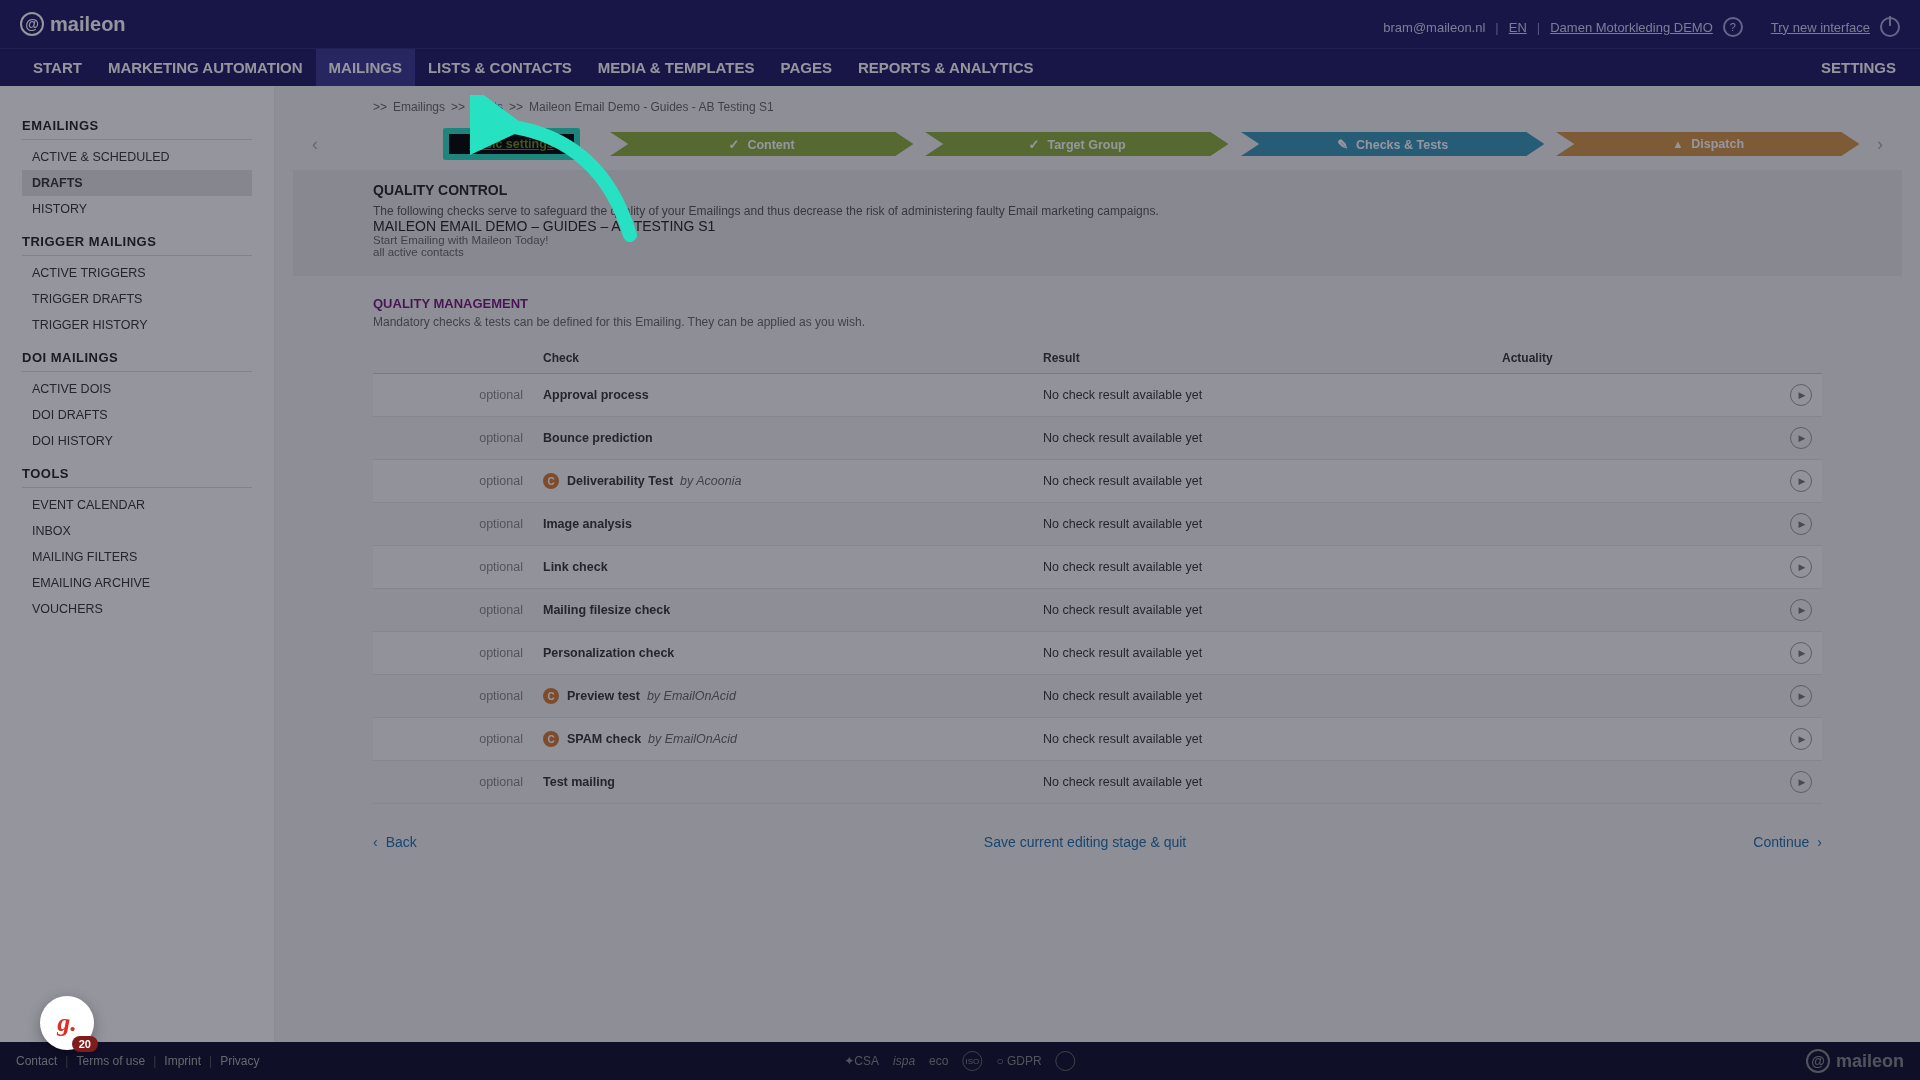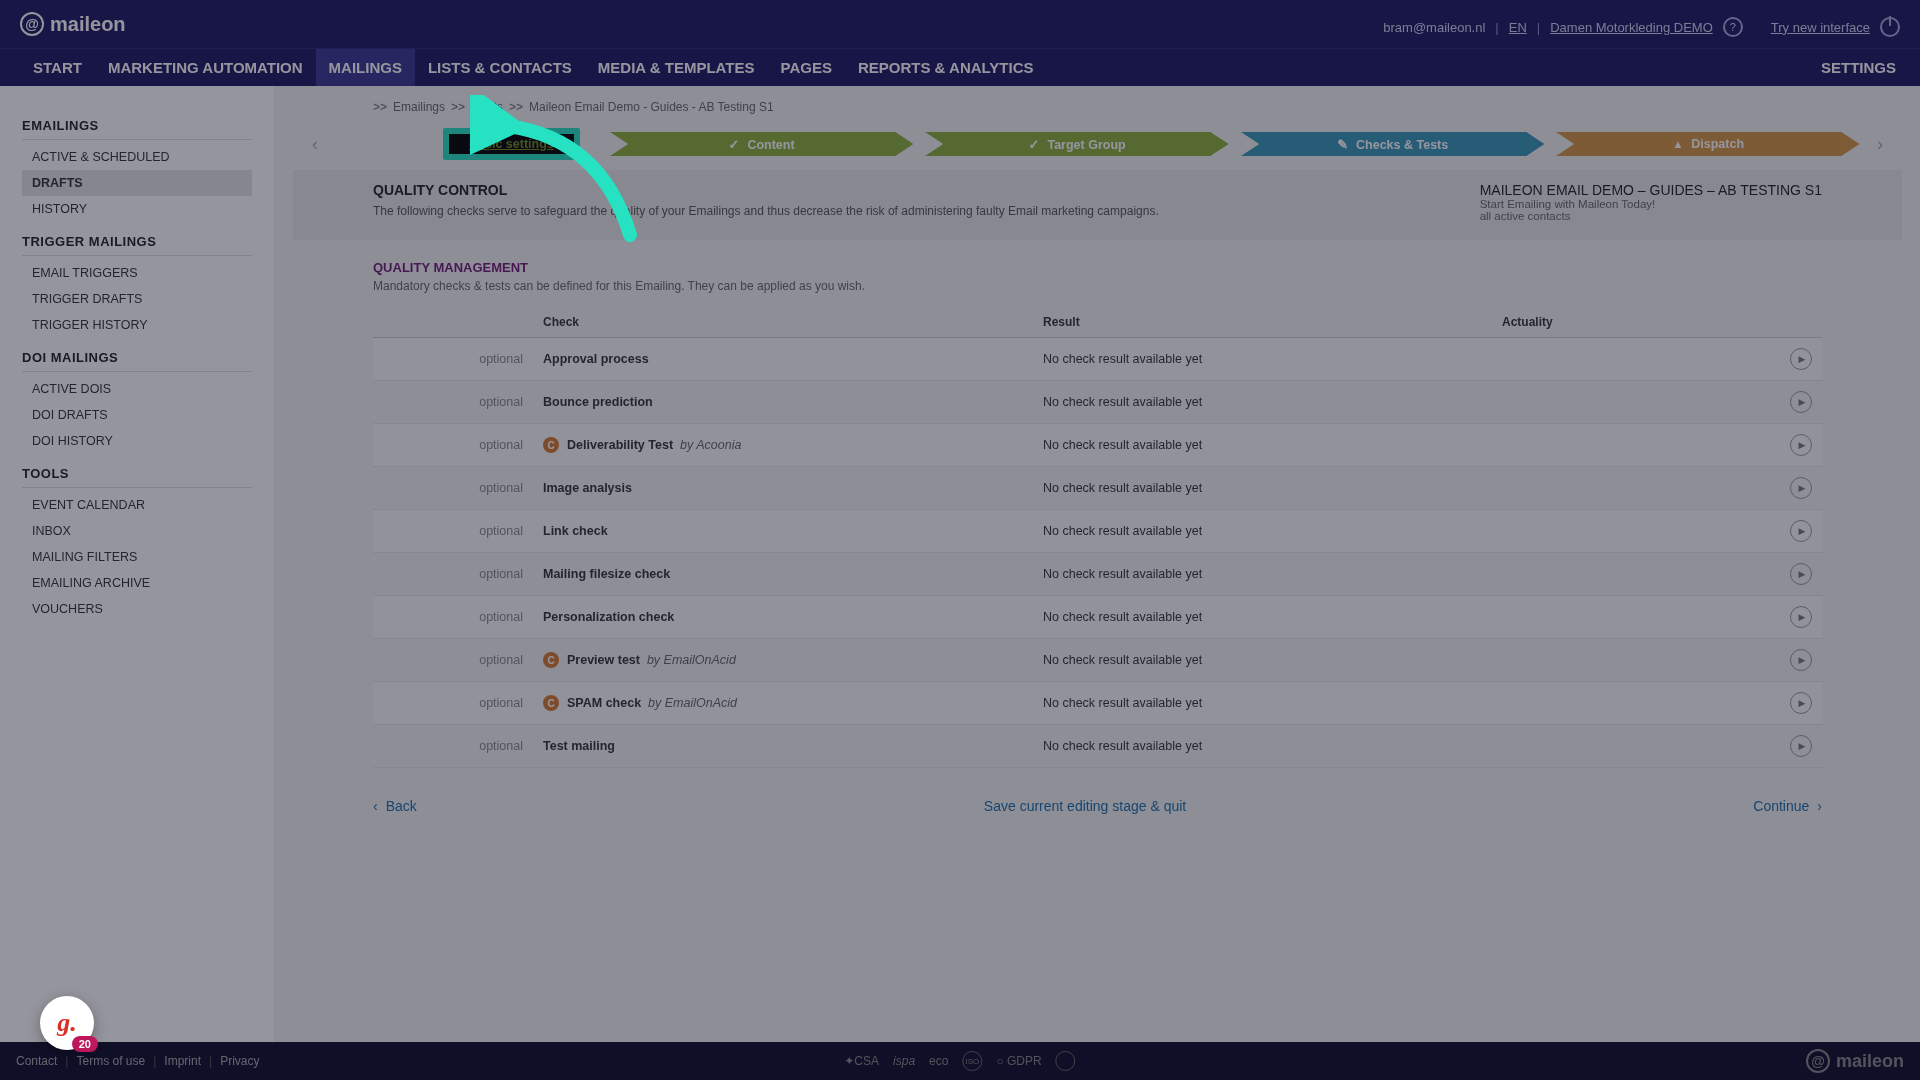--- a/index.html
+++ b/index.html
@@ -31,21 +31,21 @@
   .step .label-wrap { position:relative; display:flex; align-items:flex-end; gap:8px; }
   .step.green svg.tab-shape polygon{ fill:#8baf3a; }
   .step.blue svg.tab-shape polygon{ fill:#3797b8; }
   .step.orange svg.tab-shape polygon{ fill:#d69644; }
   .step.highlight { border:6px solid #27e2c2; background:#000000; color:#6c8a1a; border-radius:2px; padding:3px 20px; flex:0 0 auto; height:auto; margin-left:120px; margin-right:30px;}
   .step.highlight a { color:#6c8a1a; text-decoration:underline;}
   .step-nav-arrow { width:16px; color:#aaa; font-size:18px; cursor:pointer; text-align:center;}
   .icon-check::before { content:"✓"; font-size:13px; }
   .icon-pencil::before { content:"✎"; font-size:13px; }
   .icon-warn::before { content:"▲"; font-size:11px; }
-  .panel-head { display:flex; justify-content:space-between; padding:12px 80px 18px 80px; background:#e8e8e8; margin:0 0 20px; }
+  .panel-head { display:flex; justify-content:space-between; padding:12px 80px 18px 80px; background:#e8e8e8; margin:0 0 20px;flex-direction:column; }
   .ph-left h2 { font-size:14px; font-weight:bold; color:#222; margin-bottom:6px; }
   .ph-left p { font-size:12px; color:#555; }
   .ph-right { text-align:left; }
   .ph-right h3 { font-size:14px; font-weight:normal; color:#222; }
   .ph-right .sub { font-size:11.5px; color:#666; }
   .qm-section { padding:0 80px; }
   .qm-section h3 { font-size:13px; font-weight:bold; color:#701a75; margin-bottom:4px;}
   .qm-section p.desc { font-size:12px; color:#666; margin-bottom:14px;}
   table.qm { width:100%; border-collapse:collapse; font-size:12.5px; }
   table.qm th { text-align:left; font-weight:bold; color:#333; padding:8px 10px; border-bottom:1px solid #ccc; font-size:12px;}
@@ -64,21 +64,21 @@
   .foot-actions .link { color:#1b6fa8; cursor:pointer; display:flex; align-items:center; gap:8px;}
   .footer { position:absolute; left:0; right:0; bottom:0; height:38px; background:#0c0c28; color:#aaa; display:flex; align-items:center; padding:0 16px; font-size:12px;}
   .footer a { color:#aaa; text-decoration:none; cursor:pointer;}
   .footer .fsep{ margin:0 8px; color:#555;}
   .footer-center { position:absolute; left:50%; transform:translateX(-50%); display:flex; gap:14px; align-items:center; color:#888;}
   .footer-logo { margin-left:auto; color:#888; font-weight:bold; font-size:18px; display:flex; align-items:center; gap:6px;}
   .cert-circle{ width:20px;height:20px;border:1px solid #666;border-radius:50%;display:inline-flex;align-items:center;justify-content:center;font-size:8px;}
   .dim-overlay { position:absolute; inset:0; background:rgba(20,20,40,.45); pointer-events:none; }
   .arrow-annot { position:absolute; left:470px; top:95px; pointer-events:none; }
   .grammarly { position:absolute; left:40px; bottom:30px; width:54px; height:54px; border-radius:50%; background:#fff; box-shadow:0 4px 14px rgba(0,0,0,.3); display:flex; align-items:center; justify-content:center; color:#d93025; font-family:Georgia,serif; font-size:26px; font-style:italic; font-weight:bold;}
-  .grammarly .count{ position:absolute; right:-4px; bottom:-2px; background:#be185d; color:#fff; border-radius:10px; font-size:11px; padding:2px 7px; font-style:normal; font-family:Arial;}
+  .grammarly .count{ position:absolute; right:-4px; bottom:-2px; background:#7f1d1d; color:#fff; border-radius:10px; font-size:11px; padding:2px 7px; font-style:normal; font-family:Arial;}
 </style>
 </head>
 <body>
 
 <div class="topbar">
   <div class="logo">
     <span class="logo-icon">@</span>
     <span>maileon</span>
   </div>
   <div class="top-right">
@@ -106,21 +106,21 @@
 
 <div class="page">
 
   <div class="sidebar">
     <div class="side-heading">EMAILINGS</div>
     <span class="side-link">ACTIVE &amp; SCHEDULED</span>
     <span class="side-link active">DRAFTS</span>
     <span class="side-link">HISTORY</span>
 
     <div class="side-heading">TRIGGER MAILINGS</div>
-    <span class="side-link">EMAIL TRIGGERS</span>
+    <span class="side-link">ACTIVE TRIGGERS</span>
     <span class="side-link">TRIGGER DRAFTS</span>
     <span class="side-link">TRIGGER HISTORY</span>
 
     <div class="side-heading">DOI MAILINGS</div>
     <span class="side-link">ACTIVE DOIS</span>
     <span class="side-link">DOI DRAFTS</span>
     <span class="side-link">DOI HISTORY</span>
 
     <div class="side-heading">TOOLS</div>
     <span class="side-link">EVENT CALENDAR</span>

